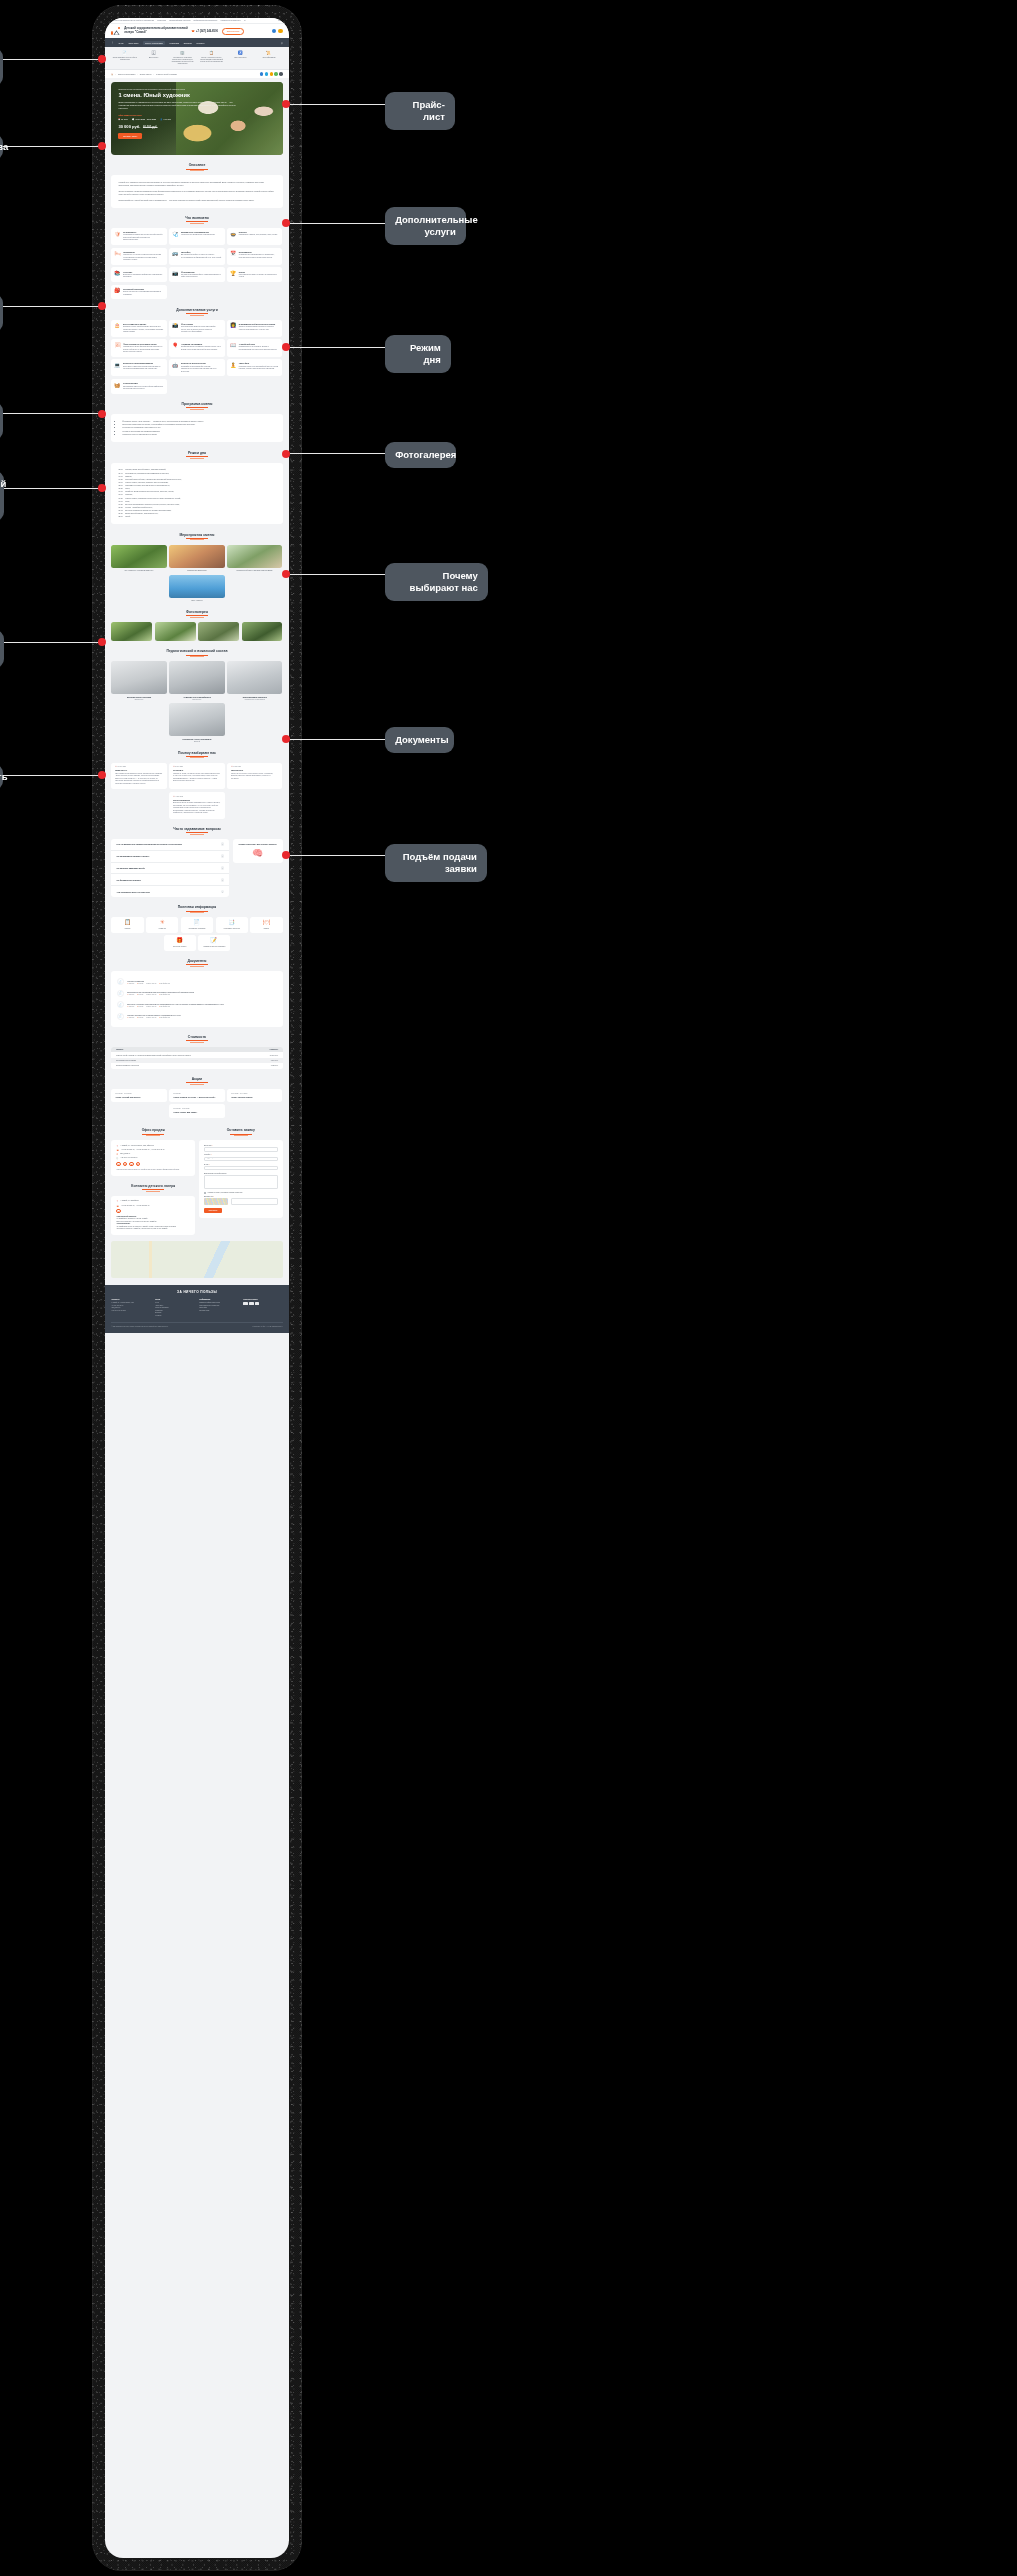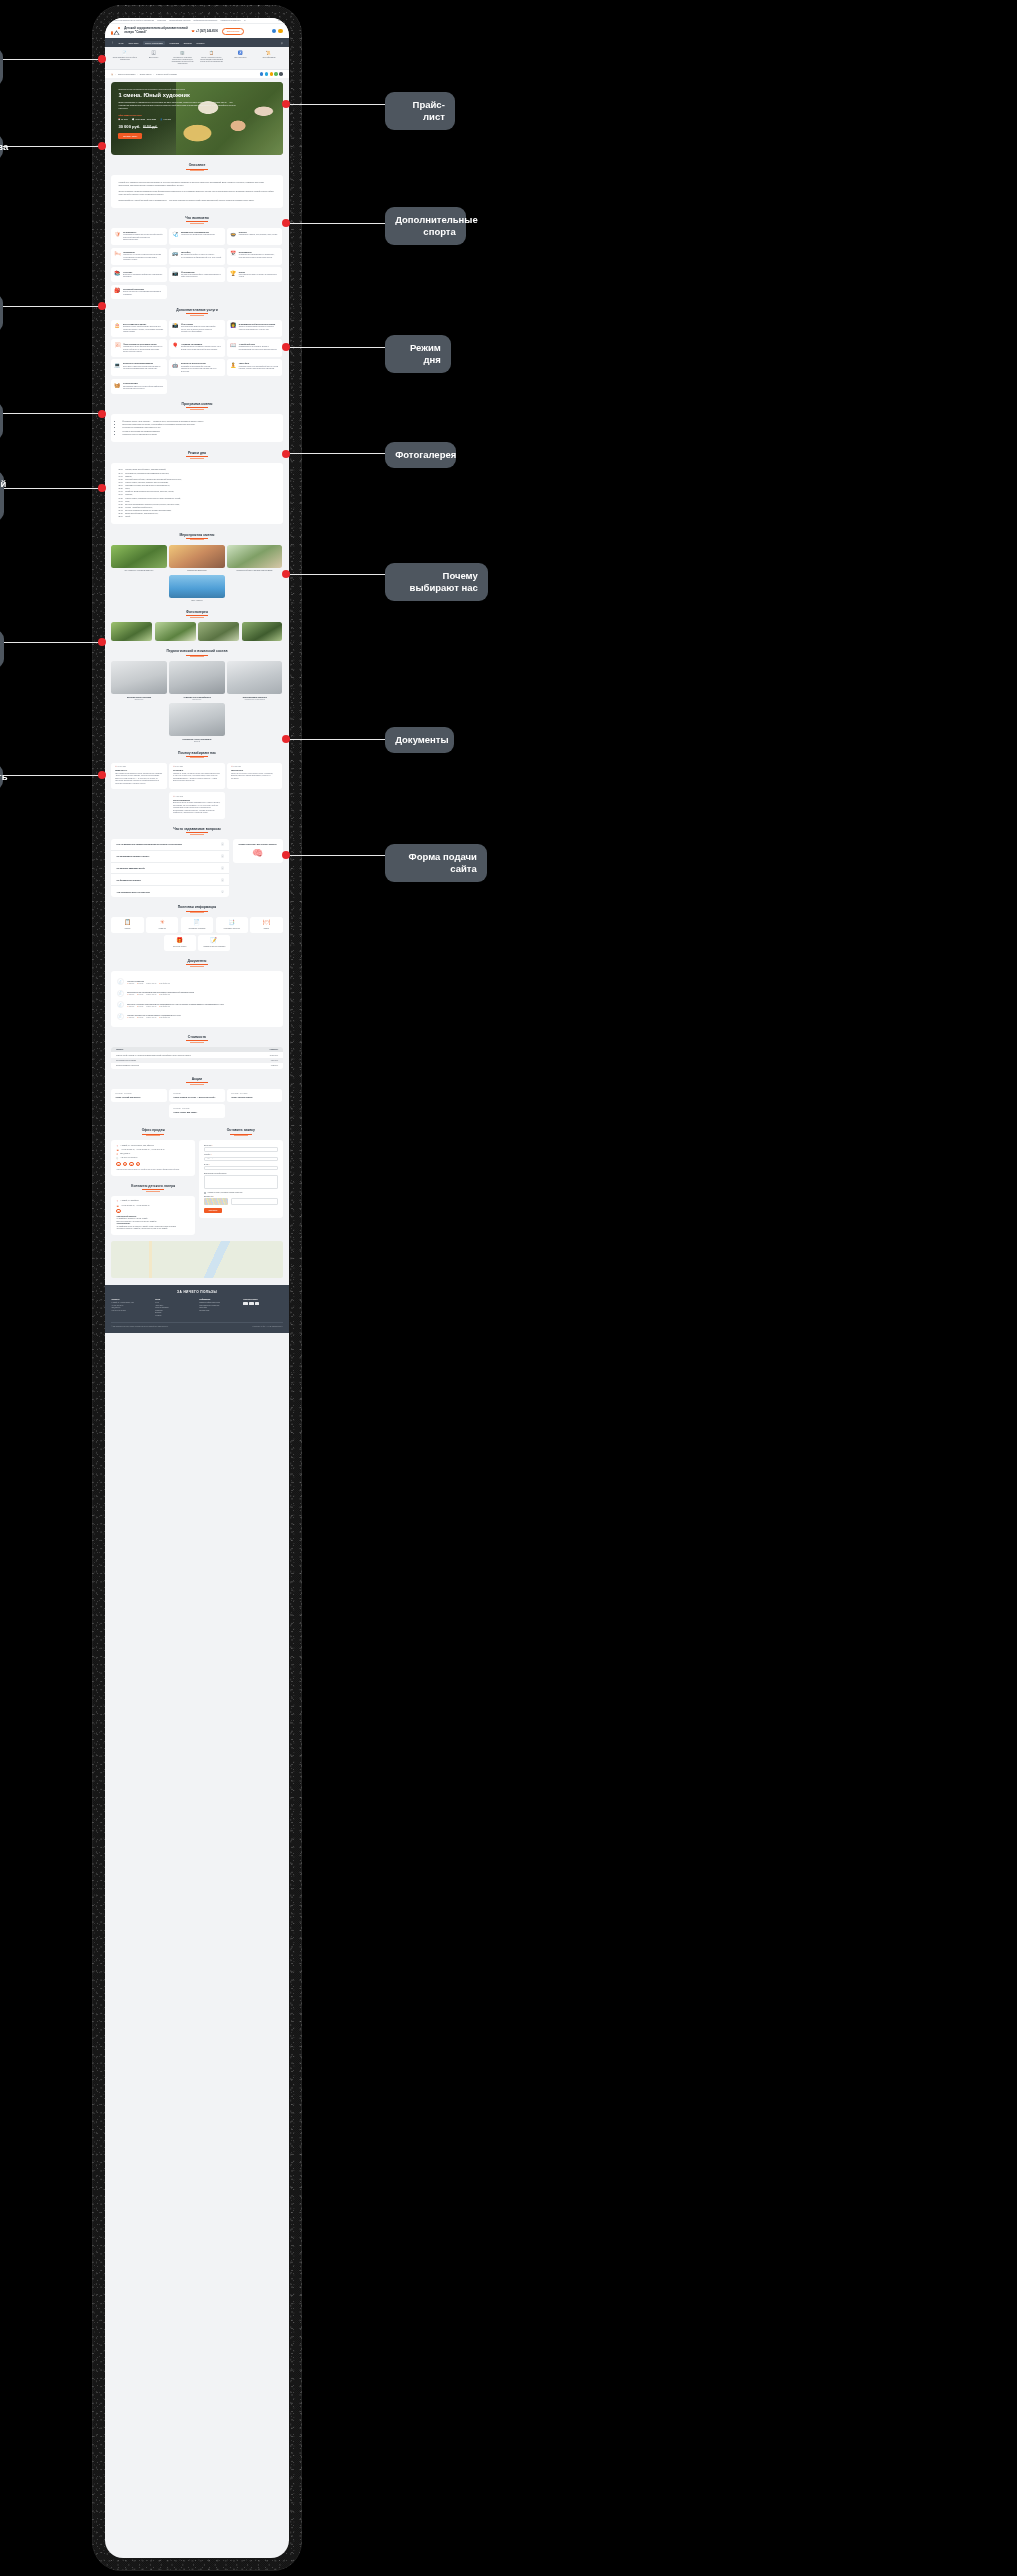--- a/index.html
+++ b/index.html
@@ -1095,30 +1095,30 @@
     <div class="callout" style="left: -79px; width: 83px; top: 630px;">Вопросы и ответы</div>
     <div class="dot" style="left: 98px; top: 771px;"></div>
     <div class="leader" style="left: 3.2px; top: 775px; width: 99px;"></div>
     <div class="callout" style="left: -54px; width: 57px; top: 764px;">Стоимость</div>
     <div class="dot" style="left: 282px; top: 100px;"></div>
     <div class="leader" style="left: 290px; top: 104px; width: 95px;"></div>
     <div class="callout right" style="left: 385px; width: 70px; top: 92px;">Прайс-лист</div>
     <div class="dot" style="left: 282px; top: 219px;"></div>
     <div class="leader" style="left: 290px; top: 223px; width: 95px;"></div>
     <div class="callout right" style="left: 385px; width: 81px; top: 207px;">Дополнительные
-спорта</div>
+услуги</div>
     <div class="dot" style="left: 282px; top: 343px;"></div>
     <div class="leader" style="left: 290px; top: 347px; width: 95px;"></div>
     <div class="callout right" style="left: 385px; width: 66px; top: 335px;">Режим дня</div>
     <div class="dot" style="left: 282px; top: 450px;"></div>
     <div class="leader" style="left: 290px; top: 453px; width: 95px;"></div>
     <div class="callout right" style="left: 385px; width: 71px; top: 442px;">Фотогалерея</div>
     <div class="dot" style="left: 282px; top: 570px;"></div>
     <div class="leader" style="left: 290px; top: 574px; width: 95px;"></div>
     <div class="callout right" style="left: 385px; width: 103px; top: 563px;">Почему выбирают нас</div>
     <div class="dot" style="left: 282px; top: 735px;"></div>
     <div class="leader" style="left: 290px; top: 739px; width: 95px;"></div>
     <div class="callout right" style="left: 385px; width: 69px; top: 727px;">Документы</div>
     <div class="dot" style="left: 282px; top: 851px;"></div>
     <div class="leader" style="left: 290px; top: 855px; width: 95px;"></div>
-    <div class="callout right" style="left: 385px; width: 102px; top: 844px;">Форма подачи сайта</div>
+    <div class="callout right" style="left: 385px; width: 102px; top: 844px;">Подъём подачи заявки</div>
   </div>
 
 
 </body></html>

